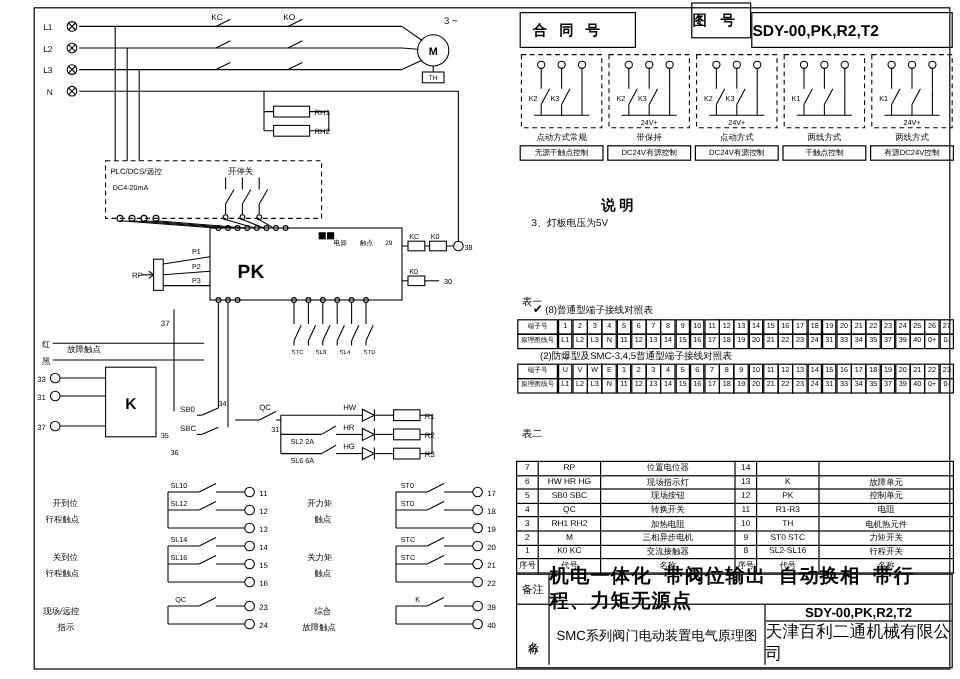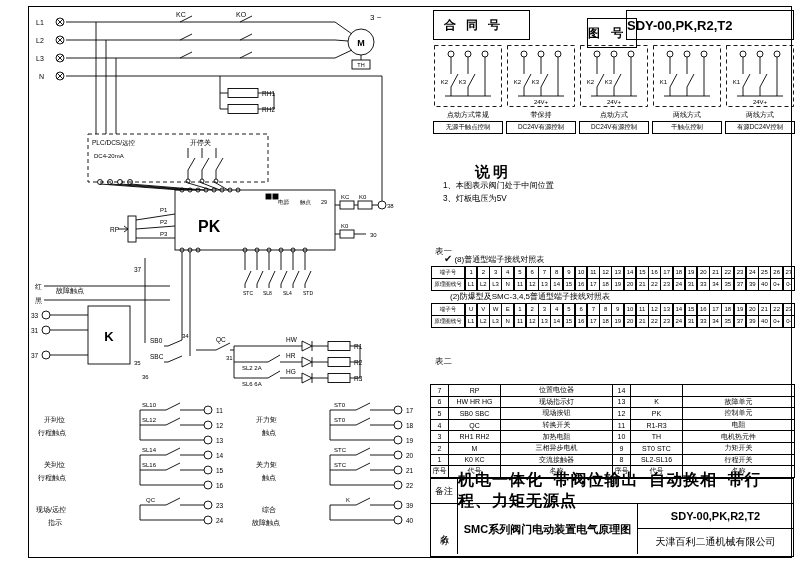--- a/index.html
+++ b/index.html
@@ -8,52 +8,52 @@
   .frame{position:absolute;left:28px;top:6px;width:764px;height:552px;border:1.8px solid #000;box-sizing:border-box;}
   svg{display:block;}
   .wire line,.wire rect,.wire circle,.wire polyline,.wire polygon{stroke:#000;fill:none;stroke-width:0.9;}
   .wire .dash{stroke-dasharray:4 3;}
   .wire .fill{fill:#000;}
   #schematic{position:absolute;left:30px;top:8px;}
   #sch-labels text{fill:#000;stroke:none;font-family:"Liberation Sans","DejaVu Sans",sans-serif;}
   
   .hbox{position:absolute;box-sizing:border-box;border:1.8px solid #000;display:flex;align-items:center;}
   #contract-box{left:433px;top:10px;width:97px;height:30px;font-size:12px;letter-spacing:10px;font-weight:bold;padding-left:10px;}
-  #drawno-label-box{left:576px;top:18px;width:50px;height:30px;font-size:12px;letter-spacing:4px;font-weight:bold;margin-left:11px;}
+  #drawno-label-box{left:576px;top:2px;width:50px;height:30px;font-size:12px;letter-spacing:4px;font-weight:bold;}
   #drawno-box{left:626px;top:10px;width:168px;height:30px;font-size:13px;font-weight:bold;}
   
   #panels{position:absolute;left:433px;top:44px;width:362px;display:flex;justify-content:space-between;}
   .panel{width:70px;text-align:center;}
   .panel .slab{font-size:6px;fill:#000;font-family:"Liberation Sans","DejaVu Sans",sans-serif;}
   .cap1{font-size:7px;margin-top:2px;white-space:nowrap;}
   .cap2{font-size:6.4px;border:1px solid #000;margin-top:1px;padding:1px 0;white-space:nowrap;}
   
   #notes{position:absolute;left:443px;top:165px;width:350px;font-size:8.2px;line-height:13.5px;}
-  #notes .notes-title{margin-left:32px;font-size:15px;letter-spacing:3px;font-weight:bold;}
+  #notes .notes-title{margin-left:58px;font-size:12px;letter-spacing:3px;font-weight:bold;}
   
   .t1lab{position:absolute;font-size:8.5px;font-weight:normal;}
   .tsub{position:absolute;font-size:8px;}
   .check{color:#111;font-size:10px;font-weight:bold;margin-right:2px;}
   .strip{position:absolute;left:431px;width:364px;display:grid;grid-template-columns:34px repeat(27,1fr);box-sizing:border-box;}
   .strip .cell{border:0.5px solid #000;margin:-0.25px;height:11px;line-height:11px;text-align:center;font-size:6px;overflow:hidden;}
   .strip .lab{font-size:5.5px;}
   
   #comp-table{position:absolute;left:430px;top:384px;width:364px;border-collapse:collapse;table-layout:fixed;}
   #comp-table td{border:0.8px solid #000;height:10.6px;font-size:7px;text-align:center;padding:0;overflow:hidden;white-space:nowrap;}
   
   #tblock{position:absolute;left:430px;top:478px;width:364px;height:79px;border:1.8px solid #000;box-sizing:border-box;padding-left:32px;}
   .tb-row1{position:absolute;left:0;top:0;width:100%;height:25px;border-bottom:1px solid #000;box-sizing:border-box;display:flex;}
   .tb-row2{position:absolute;left:0;top:25px;width:100%;height:50px;display:flex;}
   .tb-lab{width:27px;border-right:1px solid #000;box-sizing:border-box;display:flex;align-items:center;justify-content:center;font-size:9px;}
   .tb-lab.vert{writing-mode:vertical-rl;text-orientation:upright;letter-spacing:2px;}
   .tb-remark-text{flex:1;display:flex;align-items:center;justify-content:center;font-size:16px;font-weight:bold;letter-spacing:1px;font-family:Liberation Mono, monospace;}
-  .tb-name-text{width:180px;border-right:1px solid #000;box-sizing:border-box;display:flex;align-items:center;justify-content:center;font-size:11px;font-weight:bold;}
+  .tb-name-text{width:180px;border-right:1px solid #000;box-sizing:border-box;display:flex;align-items:center;justify-content:center;font-size:11px;font-weight:normal;}
   .tb-right{flex:1;display:flex;flex-direction:column;}
   .tb-right-top{height:25px;border-bottom:1px solid #000;box-sizing:border-box;display:flex;align-items:center;justify-content:center;font-size:11px;font-weight:bold;}
-  .tb-right-bot{flex:1;display:flex;align-items:center;justify-content:center;font-size:10px;}
+  .tb-right-bot{flex:1;display:flex;align-items:center;justify-content:center;font-size:14px;}
 </style>
 </head>
 <body>
 
 <div id="page">
   <div class="frame"></div>
 
   <svg id="schematic" width="400" height="546" viewBox="0 0 400 546">
     <g class="wire">
 
@@ -525,21 +525,20 @@
         <text class="slab" x="33" y="40" text-anchor="end"></text>
         <text class="slab" x="35" y="60" text-anchor="middle">24V+</text>
       </svg>
       <div class="cap1">两线方式</div>
       <div class="cap2">有源DC24V控制</div>
     </div>
   </div>
 
   <div id="notes">
     <div class="notes-title">说明</div>
-    <div>1、本图表示阀门处于中间位置</div>
     <div>3、灯板电压为5V</div>
   </div>
 
   <div class="t1lab" style="left:435px;top:246px;position:absolute;">表一</div>
   <div class="tsub" style="left:444px;top:253px;">
     <span class="check">✔</span><span>(8)普通型端子接线对照表</span>
   </div>
   <div class="strip" id="strip1" style="top:266px;">
       <div class="cell lab">端子号</div>
       <div class="cell">1</div>

